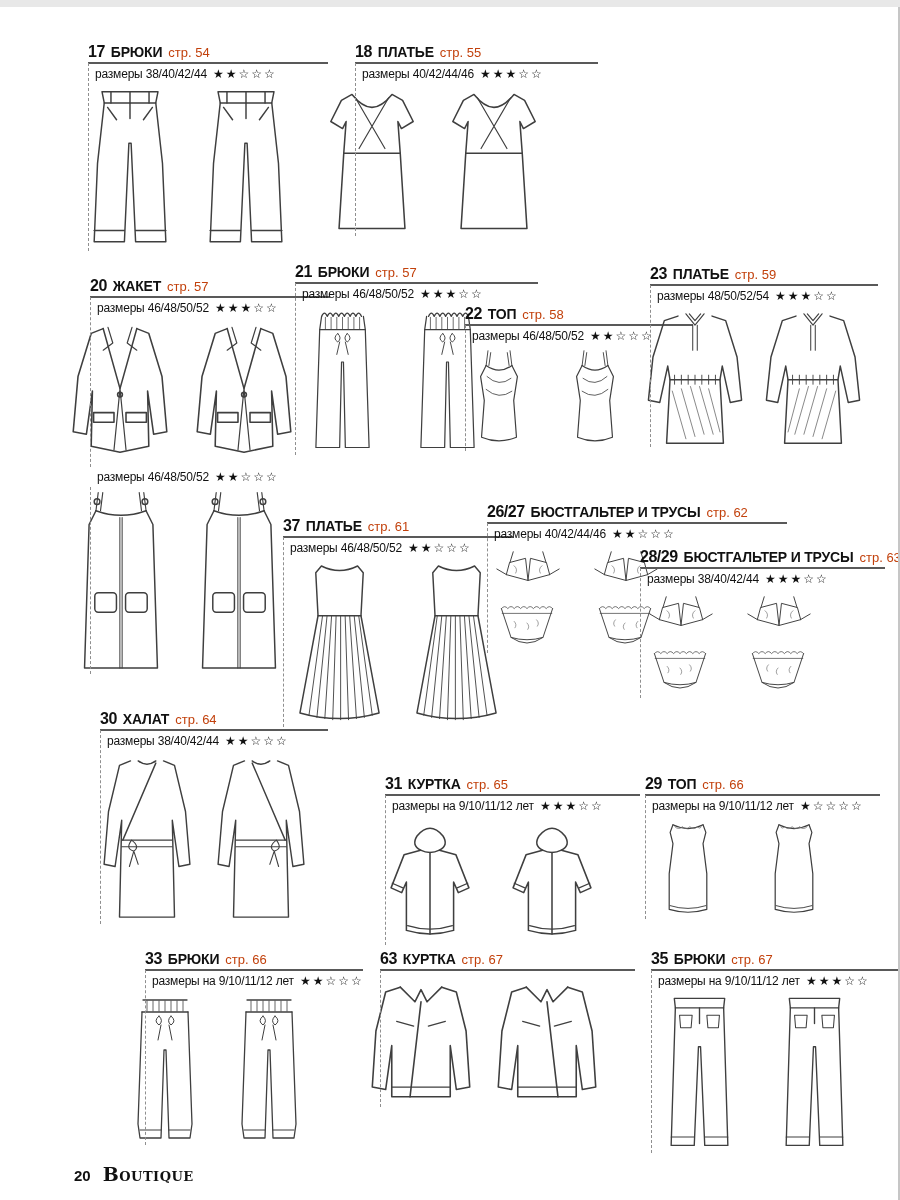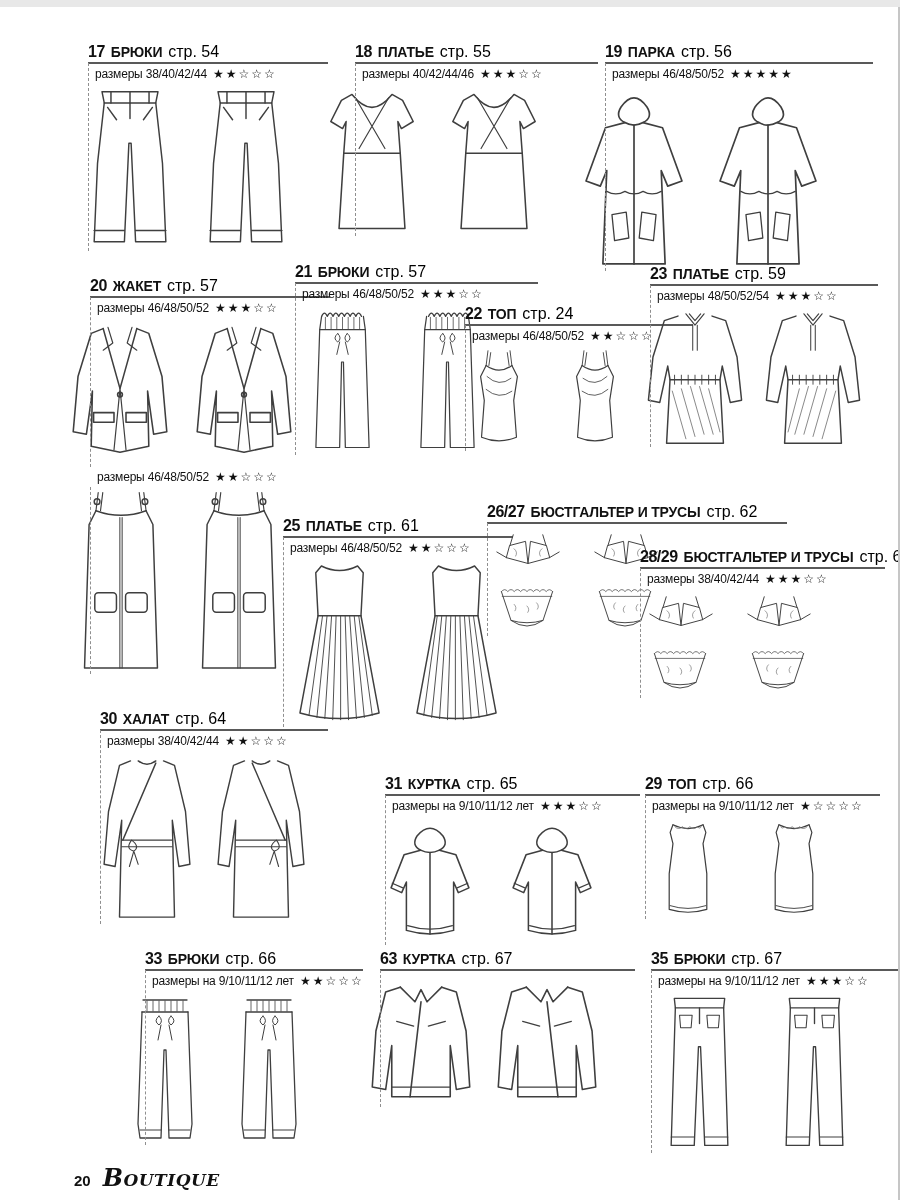--- a/index.html
+++ b/index.html
@@ -4,30 +4,30 @@
 <style>
   html,body{margin:0;padding:0;background:#e8e8e8}
   .page{position:relative;width:900px;height:1200px;background:#fff;margin:7px auto;overflow:hidden;
         font-family:"Liberation Sans","DejaVu Sans",sans-serif;color:#111;
         border-right:2px solid #c6c6c6;border-bottom:2px solid #9e9e9e;box-sizing:border-box}
   .item{position:absolute}
   .item::after{content:"";position:absolute;left:0;top:20px;bottom:2px;border-left:1px dashed #8f8f8f}
   .hdr{display:flex;align-items:baseline;gap:6px;border-bottom:2px solid #595959;padding-bottom:1px;white-space:nowrap}
   .num{font-size:16px;font-weight:700;letter-spacing:-0.5px}
   .nm{font-size:14px;font-weight:700;letter-spacing:-0.2px}
-  .pg{font-size:16px;color:#000000}
+  .pg{font-size:13px;color:#c2410c}
   .sz{font-size:12px;padding:3px 0 0 7px;white-space:nowrap;letter-spacing:-0.2px}
   .stars{letter-spacing:2px;font-size:12px;margin-left:3px}
   .art{display:flex;gap:4px;margin-top:4px;align-items:flex-start}
   .art2{display:grid;grid-template-columns:auto auto;column-gap:16px;row-gap:10px;margin-top:8px;width:max-content}
   svg.g{display:block;flex:0 0 auto}
   .footer{position:absolute;left:74px;top:1156px;display:flex;align-items:baseline;gap:12px}
   .pnum{font-weight:700;font-size:15px}
-  .logo{font-family:"DejaVu Serif","Liberation Serif",serif;font-style:italic;font-weight:700;
-        font-size:24px;font-variant:small-caps;letter-spacing:0.5px}
+  .logo{font-family:"DejaVu Serif","Liberation Serif",serif;font-weight:700;
+        font-size:19px;font-variant:small-caps;letter-spacing:0.5px}
 </style>
 </head>
 <body>
 
 <svg width="0" height="0" style="position:absolute" aria-hidden="true">
 <defs>
   <g id="g-pants" fill="none" stroke="#3f3f3f" stroke-width="1.3" stroke-linejoin="round" stroke-linecap="round">
     <path d="M25 6 H75 L73 16 H27 Z"></path>
         <path d="M33 6 V16 M50 6 V16 M67 6 V16"></path>
     <path d="M27 16 L21 70 L18 140 H45 L49 52 L51 52 L55 140 H82 L79 70 L73 16"></path>
@@ -183,39 +183,20 @@
     <div class="art" style="margin-left:-42px">
       <svg class="g" width="118" height="153" viewBox="0 0 100 130">
           <use href="#g-wrapdress"></use>
         </svg>
       <svg class="g" width="118" height="153" viewBox="0 0 100 130">
           <use href="#g-wrapdress" transform="translate(100 0) scale(-1 1)"></use>
         </svg>
     </div>
   </section>
 
-  <section class="item" style="left:605px;top:36px;width:268px">
-    <header class="hdr">
-      <span class="num">19</span>
-      <span class="nm">ПАРКА</span>
-      <span class="pg">стр. 56</span>
-    </header>
-    <div class="sz">
-      <span>размеры 46/48/50/52</span>
-      <span class="stars">★★★★★</span>
-    </div>
-    <div class="art" style="margin-left:-36px">
-      <svg class="g" width="130" height="188" viewBox="0 0 100 145">
-          <use href="#g-parka"></use>
-        </svg>
-      <svg class="g" width="130" height="188" viewBox="0 0 100 145">
-          <use href="#g-parka" transform="translate(100 0) scale(-1 1)"></use>
-        </svg>
-    </div>
-  </section>
 
   <section class="item" style="left:90px;top:270px;width:240px">
     <header class="hdr">
       <span class="num">20</span>
       <span class="nm">ЖАКЕТ</span>
       <span class="pg">стр. 57</span>
     </header>
     <div class="sz">
       <span>размеры 46/48/50/52</span>
       <span class="stars">★★★☆☆</span>
@@ -247,21 +228,21 @@
       <svg class="g" width="95" height="152" viewBox="0 0 100 160">
           <use href="#g-paperbag" transform="translate(100 0) scale(-1 1)"></use>
         </svg>
     </div>
   </section>
 
   <section class="item" style="left:465px;top:298px;width:228px">
     <header class="hdr">
       <span class="num">22</span>
       <span class="nm">ТОП</span>
-      <span class="pg">стр. 24</span>
+      <span class="pg">стр. 58</span>
     </header>
     <div class="sz">
       <span>размеры 46/48/50/52</span>
       <span class="stars">★★☆☆☆</span>
     </div>
     <div class="art" style="margin-left:-12px">
       <svg class="g" width="92" height="106" viewBox="0 0 100 115">
           <use href="#g-top"></use>
         </svg>
       <svg class="g" width="92" height="106" viewBox="0 0 100 115">
@@ -300,21 +281,21 @@
           <use href="#g-sarafan"></use>
         </svg>
       <svg class="g" width="114" height="188" viewBox="0 0 100 165">
           <use href="#g-sarafan" transform="translate(100 0) scale(-1 1)"></use>
         </svg>
     </div>
   </section>
 
   <section class="item" style="left:283px;top:510px;width:230px">
     <header class="hdr">
-      <span class="num">25</span>
+      <span class="num">37</span>
       <span class="nm">ПЛАТЬЕ</span>
       <span class="pg">стр. 61</span>
     </header>
     <div class="sz">
       <span>размеры 46/48/50/52</span>
       <span class="stars">★★☆☆☆</span>
     </div>
     <div class="art">
       <svg class="g" width="113" height="170" viewBox="0 0 100 150">
           <use href="#g-pleatdress"></use>
@@ -324,20 +305,24 @@
         </svg>
     </div>
   </section>
 
   <section class="item" style="left:487px;top:496px;width:300px">
     <header class="hdr">
       <span class="num">26/27</span>
       <span class="nm">БЮСТГАЛЬТЕР И ТРУСЫ</span>
       <span class="pg">стр. 62</span>
     </header>
+    <div class="sz">
+      <span>размеры 40/42/44/46</span>
+      <span class="stars">★★☆☆☆</span>
+    </div>
     <div class="art2">
       <svg class="g" width="82" height="40" viewBox="0 0 100 48">
           <use href="#g-bra"></use>
         </svg>
       <svg class="g" width="82" height="40" viewBox="0 0 100 48">
           <use href="#g-bra" transform="translate(100 0) scale(-1 1)"></use>
         </svg>
       <svg class="g" width="80" height="56" viewBox="0 0 100 70">
           <use href="#g-panties"></use>
         </svg>

